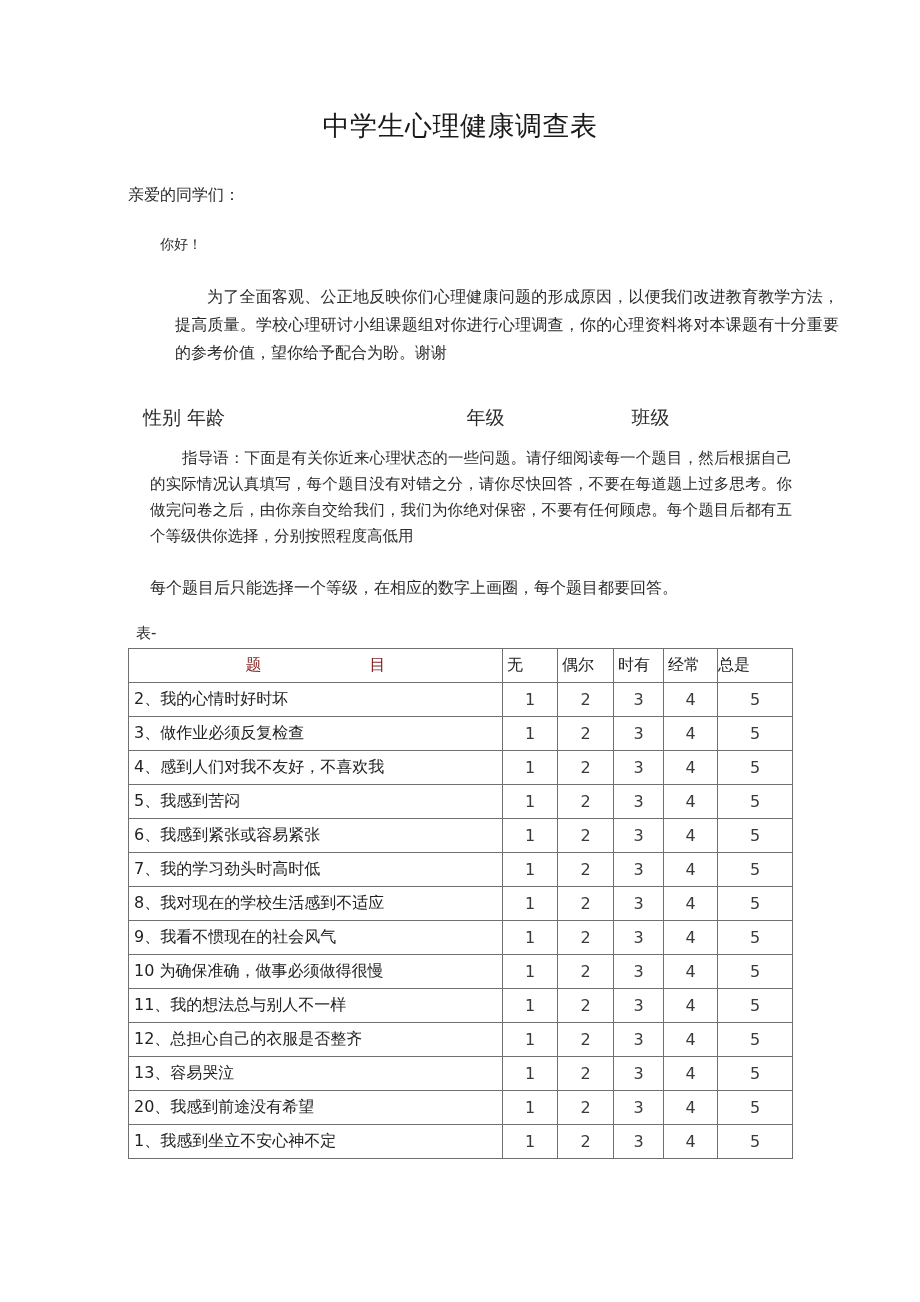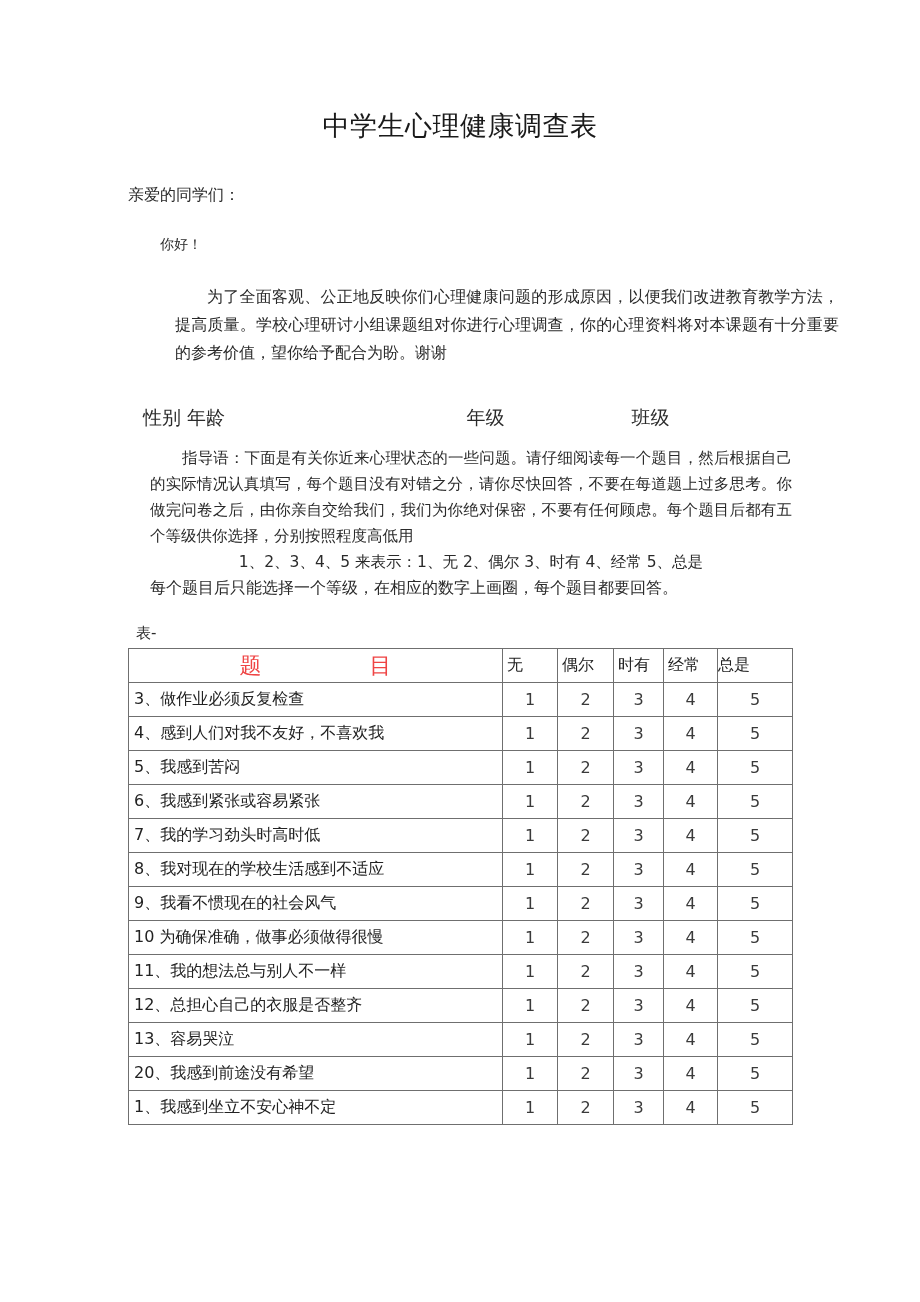--- a/index.html
+++ b/index.html
@@ -152,22 +152,22 @@
 
   col.c-item  { width: 374px; }
   col.c-n1    { width: 55px; }
   col.c-n2    { width: 56px; }
   col.c-n3    { width: 50px; }
   col.c-n4    { width: 54px; }
   col.c-n5    { width: 75px; }
 
   .hdr-item {
     height: 33px;
-    font-size: 22px;
-    color: #ef4444;
+    font-size: 16px;
+    color: #7f1d1d;
     text-align: center;
     letter-spacing: 0;
   }
   .hdr-item .sp {
     display: inline-block;
     width: 108px;
   }
   .hdr-lvl {
     height: 33px;
     font-size: 16px;
@@ -214,21 +214,20 @@
   <div class="salutation">亲爱的同学们：</div>
 
   <div class="greeting">你好！</div>
 
   <div class="intro-para">为了全面客观、公正地反映你们心理健康问题的形成原因，以便我们改进教育教学方法，提高质量。学校心理研讨小组课题组对你进行心理调查，你的心理资料将对本课题有十分重要的参考价值，望你给予配合为盼。谢谢</div>
 
   <div class="id-line">性别 年龄                                        年级                     班级</div>
 
   <div class="guidance">
     <p class="g-body">指导语：下面是有关你近来心理状态的一些问题。请仔细阅读每一个题目，然后根据自己的实际情况认真填写，每个题目没有对错之分，请你尽快回答，不要在每道题上过多思考。你做完问卷之后，由你亲自交给我们，我们为你绝对保密，不要有任何顾虑。每个题目后都有五个等级供你选择，分别按照程度高低用</p>
-    <p class="g-scale">1、2、3、4、5 来表示：1、无 2、偶尔 3、时有 4、经常 5、总是</p>
   </div>
 
   <div class="note-line">每个题目后只能选择一个等级，在相应的数字上画圈，每个题目都要回答。</div>
 
   <div class="table-caption">表-</div>
 
   <div class="survey-table-wrap">
     <table class="survey">
       <colgroup>
         <col class="c-item">
@@ -244,20 +243,28 @@
             <span>题</span><span class="sp"></span><span>目</span>
           </th>
           <th class="hdr-lvl">无</th>
           <th class="hdr-lvl">偶尔</th>
           <th class="hdr-lvl">时有</th>
           <th class="hdr-lvl">经常</th>
           <th class="hdr-lvl last">总是</th>
         </tr>
       </thead>
       <tbody id="survey-body">
+          <tr class="soft-top">
+            <td class="q-text">2、我的心情时好时坏</td>
+            <td class="q-num w-norm">1</td>
+            <td class="q-num w-norm">2</td>
+            <td class="q-num w-norm">3</td>
+            <td class="q-num w-light">4</td>
+            <td class="q-num w-bold">5</td>
+          </tr>
           <tr>
             <td class="q-text">3、做作业必须反复检查</td>
             <td class="q-num w-light">1</td>
             <td class="q-num w-bold">2</td>
             <td class="q-num w-light">3</td>
             <td class="q-num w-norm">4</td>
             <td class="q-num w-bold">5</td>
           </tr>
           <tr class="soft-top">
             <td class="q-text">4、感到人们对我不友好，不喜欢我</td>

